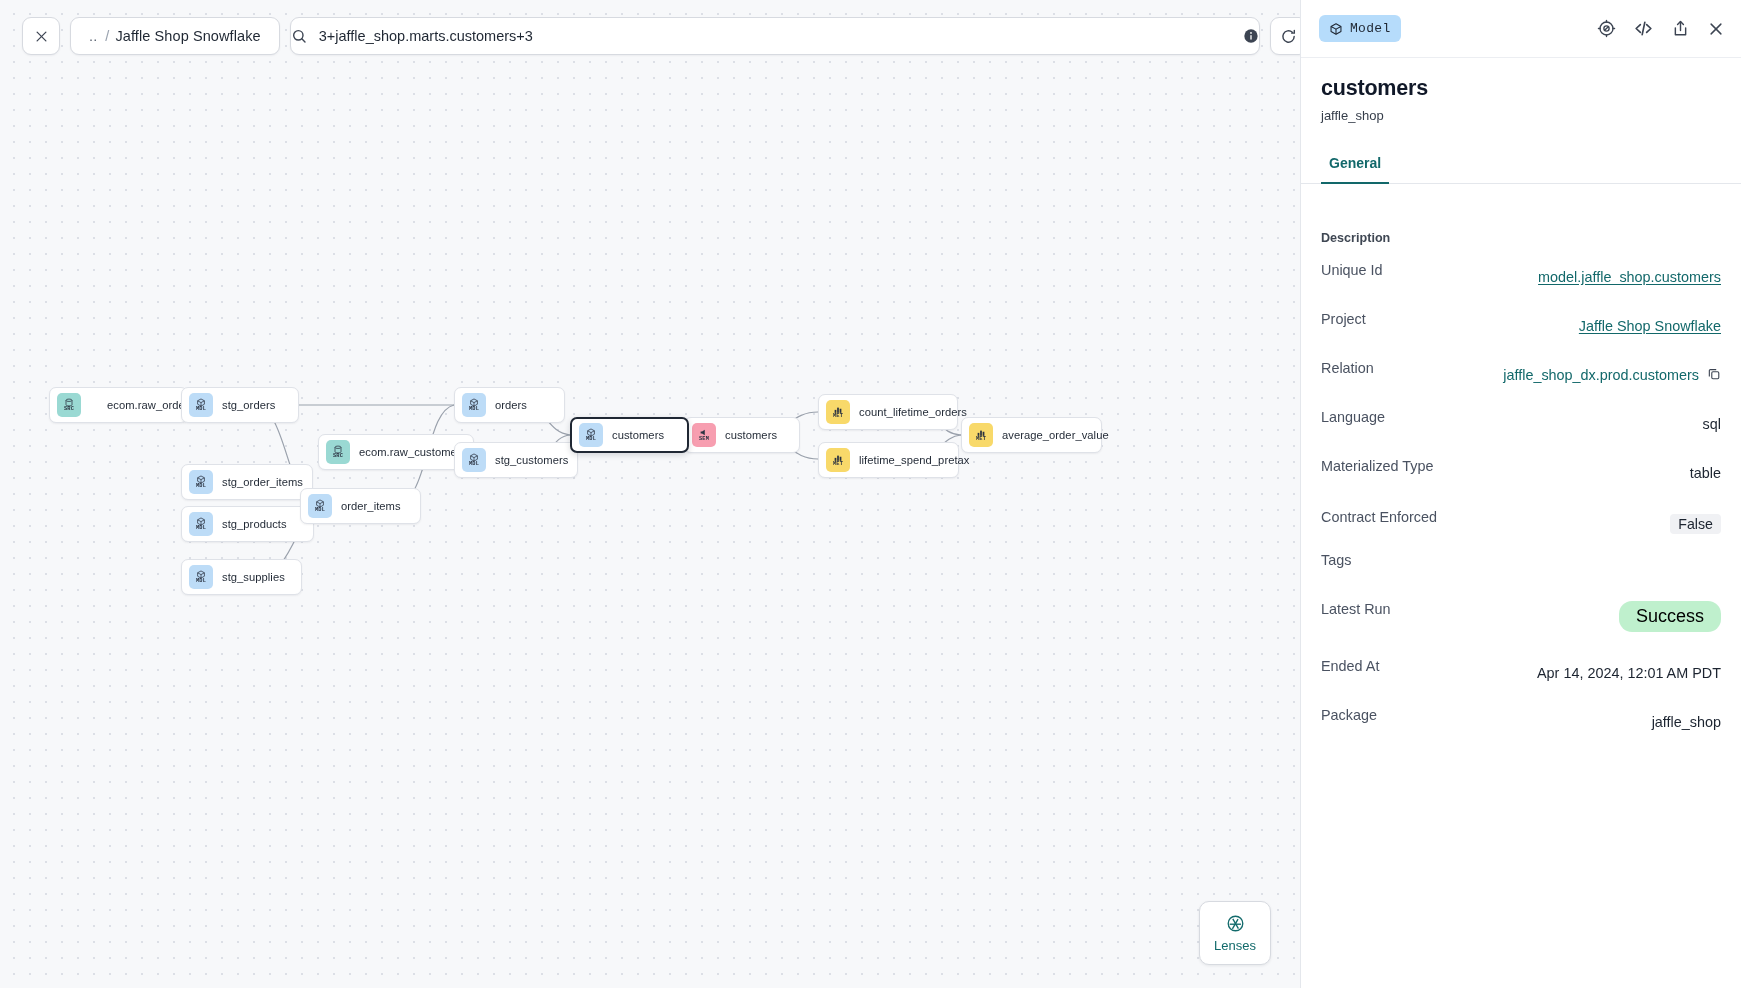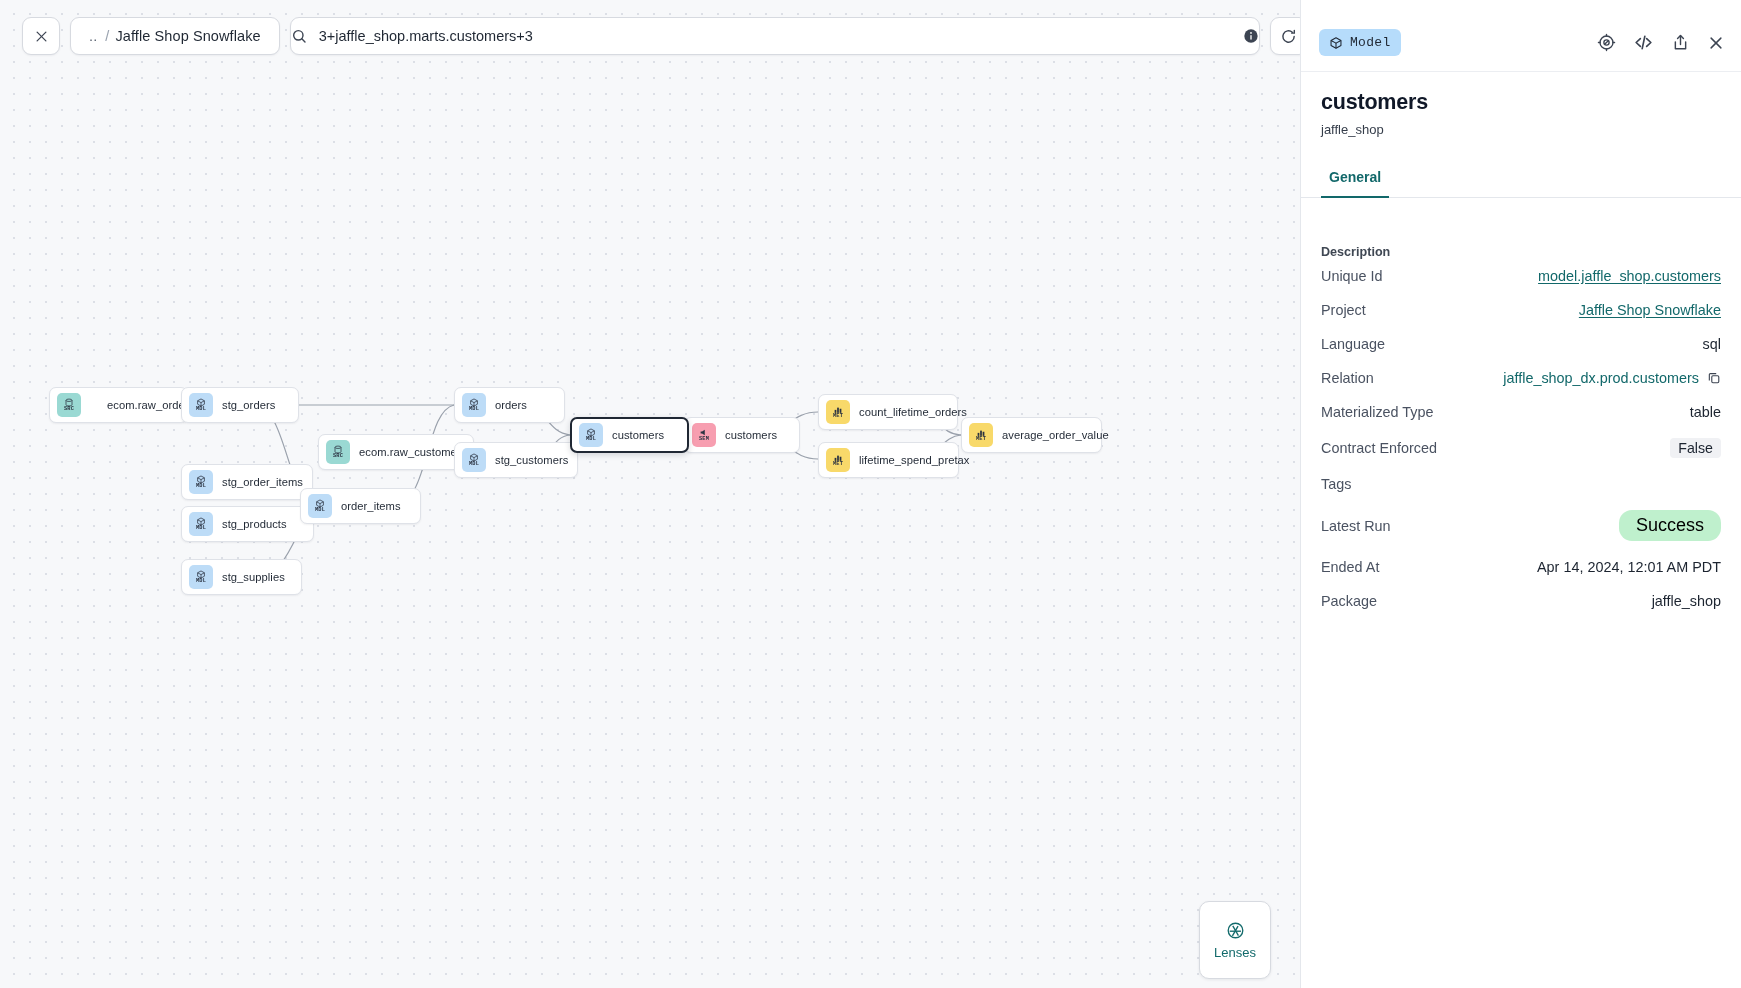--- a/index.html
+++ b/index.html
@@ -114,21 +114,21 @@
     font-size: 11.2px;
     color: #1f2733;
     white-space: nowrap;
     letter-spacing: .05px;
   }
 
   
   .lenses {
     position: absolute;
     left: 1199px; top: 901px;
-    width: 72px; height: 78px;
+    width: 72px; height: 64px;
     background: #fff;
     border: 1px solid #d7dae0;
     border-radius: 10px;
     display: flex; flex-direction: column;
     align-items: center; justify-content: center;
     gap: 5px;
     box-shadow: 0 1px 3px rgba(16,24,40,.08);
     color: #126a6b;
     cursor: pointer;
     z-index: 5;
@@ -140,21 +140,20 @@
     width: 441px; height: 988px;
     background: #ffffff;
     border-left: 1px solid #e4e7ec;
     display: flex; flex-direction: column;
   }
   .panel-top {
     height: 58px;
     display: flex; align-items: center;
     padding: 0 16px 0 18px;
     border-bottom: 1px solid #eceef2;
-    margin-top: 14px;
   }
   .type-pill {
     background: #b6dcfb;
     border-radius: 6px;
     height: 27px;
     display: flex; align-items: center; gap: 7px;
     padding: 0 10px;
     color: #1f2733;
   }
   .type-pill .tp-label {
@@ -205,21 +204,21 @@
     display: flex; align-items: center;
     justify-content: space-between;
     min-height: 32px;
     padding: 9px 0;
     gap: 14px;
   }
   .f-key { font-size: 14.4px; color: #4a5261; white-space: nowrap; }
   .f-val {
     font-size: 14.4px; color: #1c2430;
     text-align: right;
-    display: flex; align-items: center; gap: 8px;
+    display: flex; gap: 8px; margin-top: 15px;
   }
   .f-link {
     color: #12686a;
     text-decoration: underline;
     text-underline-offset: 2px;
     cursor: pointer;
   }
   .f-plain-link { color: #12686a; cursor: pointer; }
   .copy-icon { color: #3c4452; display: flex; cursor: pointer; }
   .chip-gray {
@@ -547,38 +546,38 @@
       </div>
 
       <div class="field">
         <span class="f-key">Project</span>
         <span class="f-val">
             <a class="f-link">Jaffle Shop Snowflake</a>
           </span>
       </div>
 
       <div class="field">
-        <span class="f-key">Language</span>
-        <span class="f-val">sql</span>
-      </div>
-
-      <div class="field">
         <span class="f-key">Relation</span>
         <span class="f-val">
           <span class="f-plain-link">jaffle_shop_dx.prod.customers</span>
           <span class="copy-icon">
             <svg width="14" height="14" viewBox="0 0 24 24" fill="none" stroke="currentColor" stroke-width="1.9" stroke-linejoin="round">
               <rect x="8.2" y="8.2" width="12" height="12" rx="2"></rect>
                 <path d="M15.8 4.5 H5.8 A1.8 1.8 0 0 0 4 6.3 V16.3"></path>
             </svg>
           </span>
         </span>
       </div>
 
       <div class="field">
+        <span class="f-key">Language</span>
+        <span class="f-val">sql</span>
+      </div>
+
+      <div class="field">
         <span class="f-key">Materialized Type</span>
         <span class="f-val">table</span>
       </div>
 
       <div class="field">
         <span class="f-key">Contract Enforced</span>
         <span class="f-val">
             <span class="chip-gray">False</span>
           </span>
       </div>

